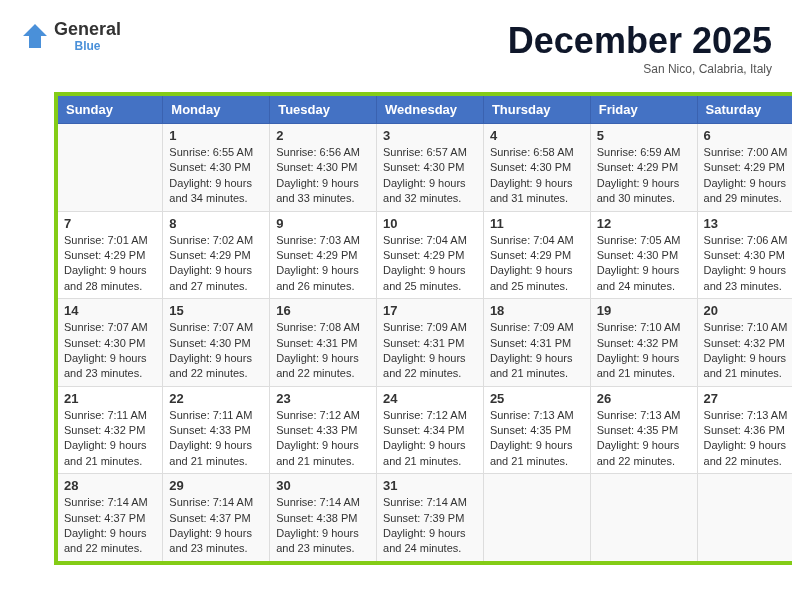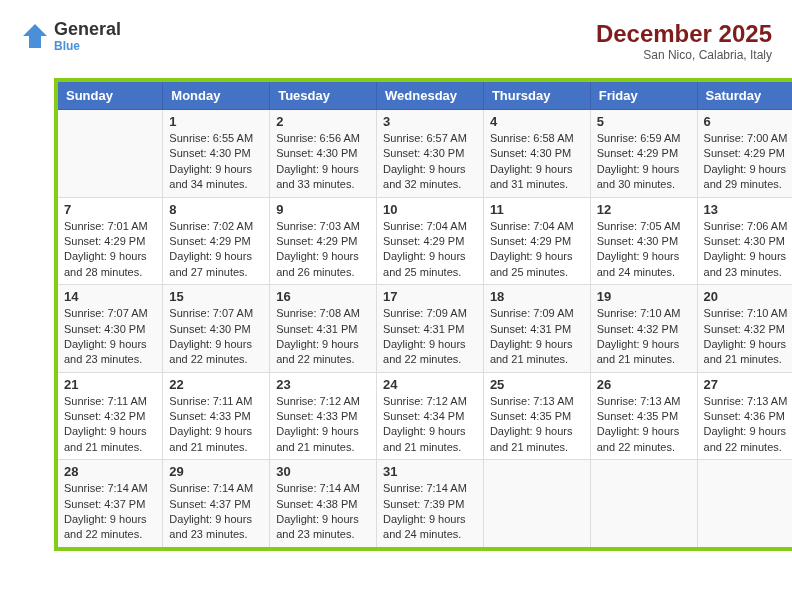--- a/index.html
+++ b/index.html
@@ -17,43 +17,44 @@
       margin-bottom: 16px;
     }
     .logo {
       display: flex;
       align-items: center;
     }
     .logo-text {
       display: flex;
       flex-direction: column;
       line-height: 1.1;
+      align-items: center;
     }
     .logo-general {
       font-size: 18px;
       font-weight: bold;
       color: #333;
     }
     .logo-blue {
       font-size: 12px;
       font-weight: bold;
       color: #4a90d9;
     }
     .logo-icon {
       width: 30px;
       height: 30px;
       margin-right: 4px;
     }
     .title-block {
       text-align: right;
     }
     .month-title {
-      font-size: 24px;
+      font-size: 36px;
       font-weight: bold;
-      color: #7f1d1d;
+      color: #0f172a;
     }
     .location {
       font-size: 12px;
       color: #555;
     }
     table {
       width: 100%;
       border-collapse: collapse;
       border: 4px solid #84cc16;
       margin-left: 34px;

